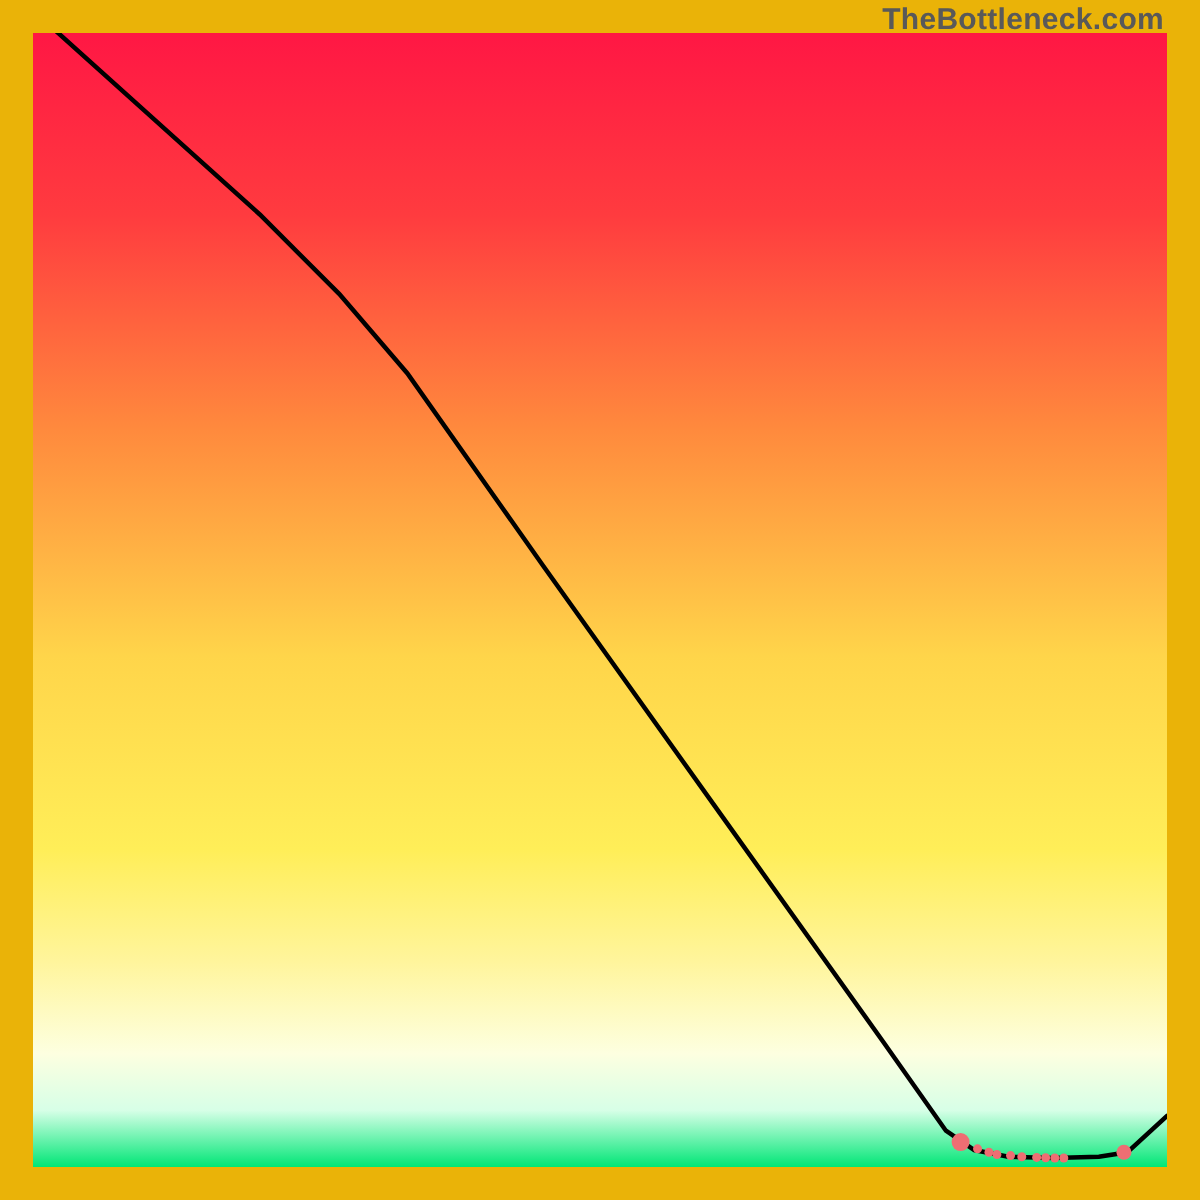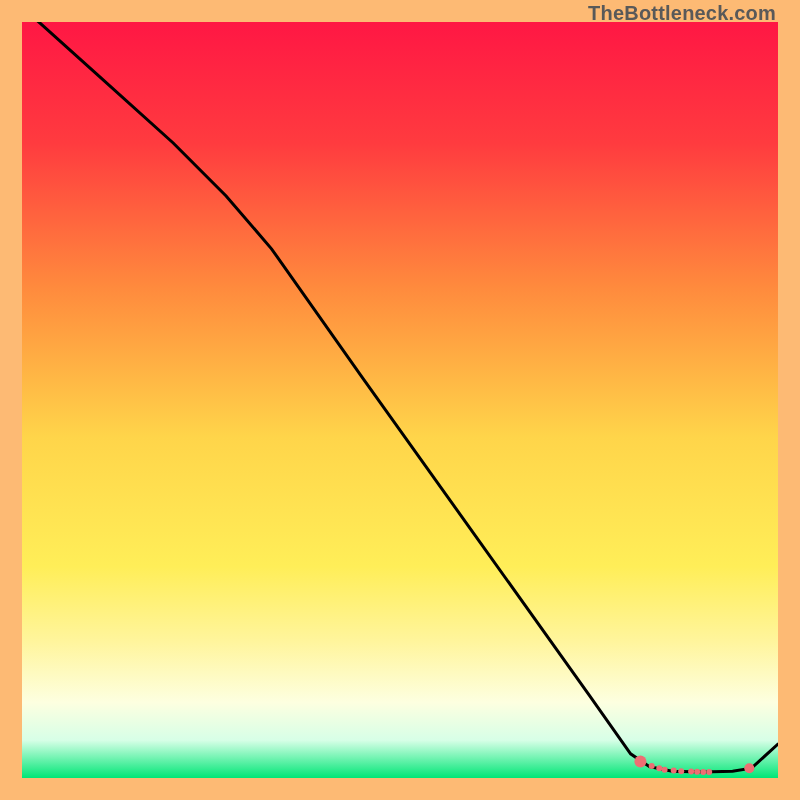--- a/index.html
+++ b/index.html
@@ -7,21 +7,21 @@
     padding: 0;
     width: 800px;
     height: 800px;
     background: #000;
     overflow: hidden;
   }
   .frame {
     position: relative;
     width: 800px;
     height: 800px;
-    background: #fdba74;
+    background: #eab308;
   }
   .plot {
     position: absolute;
     left: 22px;
     top: 22px;
     width: 756px;
     height: 756px;
   }
   .watermark {
     position: absolute;

